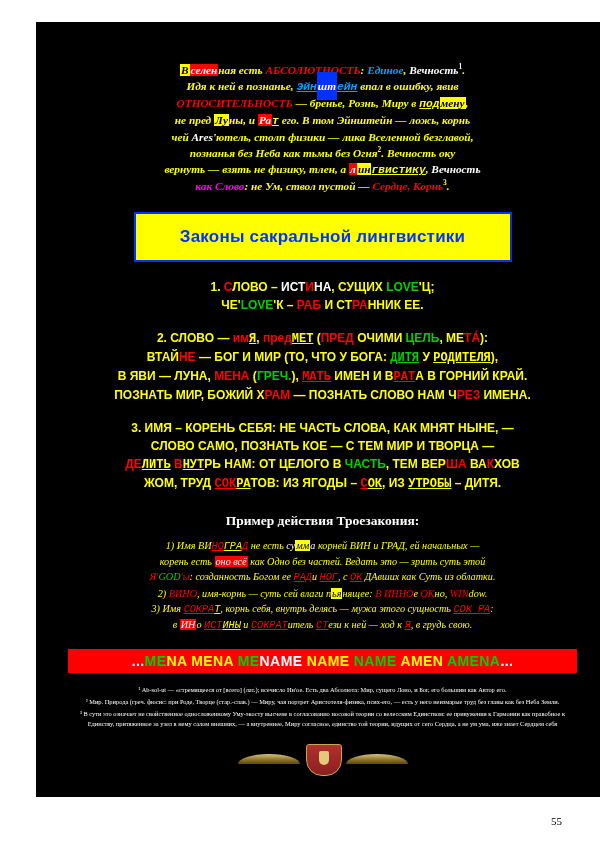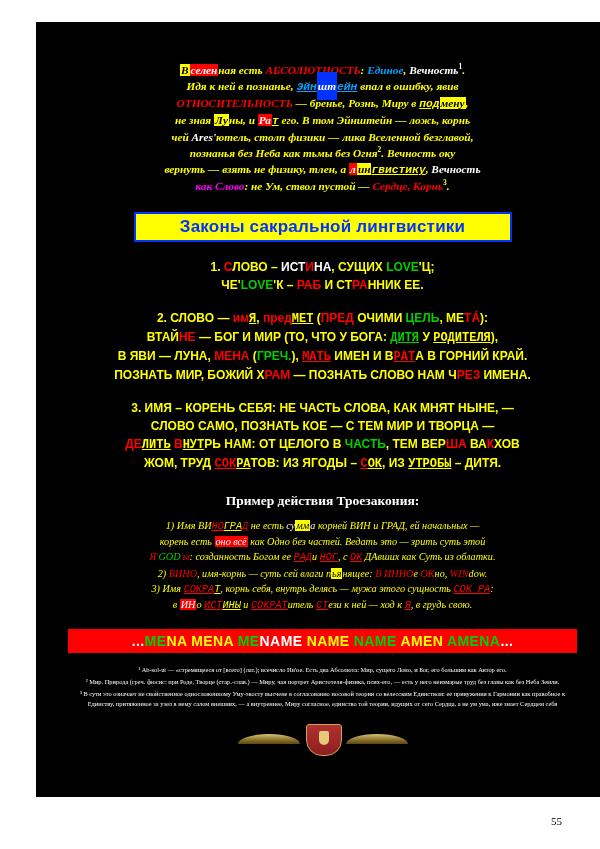--- a/index.html
+++ b/index.html
@@ -50,21 +50,21 @@
   .hl-blue { background: #0033ff; color: #ffffff; padding: 8px 1px; }
   .hl-yellow { background: #ffff00; color: #000000; padding: 0 1px; }
   .u { text-decoration: underline; font-family: Liberation Mono, monospace; }
 
   .title-bar {
     margin: 18px auto 0 auto;
     width: 366px;
     background: #ffff00;
     border: 2px solid #0033ff;
     text-align: center;
-    padding: 3px 4px;
+    padding: 13px 4px;
   }
   .title-bar .t {
     font-family: "Liberation Sans", sans-serif;
     font-weight: bold;
     font-size: 17px;
     color: #0033ff;
     letter-spacing: 0.2px;
   }
 
   .law {
@@ -172,21 +172,21 @@
 </head>
 <body>
 
 <div class="page">
   <div class="black-area">
 
     <div class="epigraph">
       <div><span class="hl-yellow">В</span><span class="hl-red">селен</span><span class="y">ная есть </span><span class="r">АБСОЛЮТНОСТЬ</span><span class="y">: </span><span class="b">Единое</span><span class="y">, </span><span class="w">Вечность</span><sup class="w">1</sup><span class="y">.</span></div>
       <div><span class="y">Идя к ней в познанье, </span><span class="b u">Эйн</span><span class="hl-blue">шт</span><span class="b u">ейн</span><span class="y"> впал в ошибку, явив</span></div>
       <div><span class="r">ОТНОСИТЕЛЬНОСТЬ</span><span class="y"> — бренье, Рознь, Миру в </span><span class="u y">под</span><span class="hl-yellow">мену</span><span class="y">,</span></div>
-      <div><span class="y">не зная </span><span class="hl-yellow">Лу</span><span class="y">ны, и </span><span class="hl-red">Ра</span><span class="u y">т</span><span class="y"> его. В том Эйнштейн — ложь, корнь</span></div>
+      <div><span class="y">не пред </span><span class="hl-yellow">Лу</span><span class="y">ны, и </span><span class="hl-red">Ра</span><span class="u y">т</span><span class="y"> его. В том Эйнштейн — ложь, корнь</span></div>
       <div><span class="y">чей </span><span class="w">Ares'</span><span class="y">ютель, столп физики — лика Вселенной безглавой,</span></div>
       <div><span class="y">познанья без Неба как тьмы без Огня</span><sup>2</sup><span class="y">. Вечность оку</span></div>
       <div><span class="y">вернуть — взять не физику, тлен, а </span><span class="hl-red">л</span><span class="hl-yellow">ин</span><span class="y u">гвистику</span><span class="y">, </span><span class="w">Вечность</span></div>
       <div><span class="m">как Слово</span><span class="y">:  не Ум, ствол пустой — </span><span class="r">Сердце, Корнь</span><sup>3</sup><span class="y">.</span></div>
     </div>
 
     <div class="title-bar">
       <span class="t">Законы сакральной лингвистики</span>
     </div>
 

